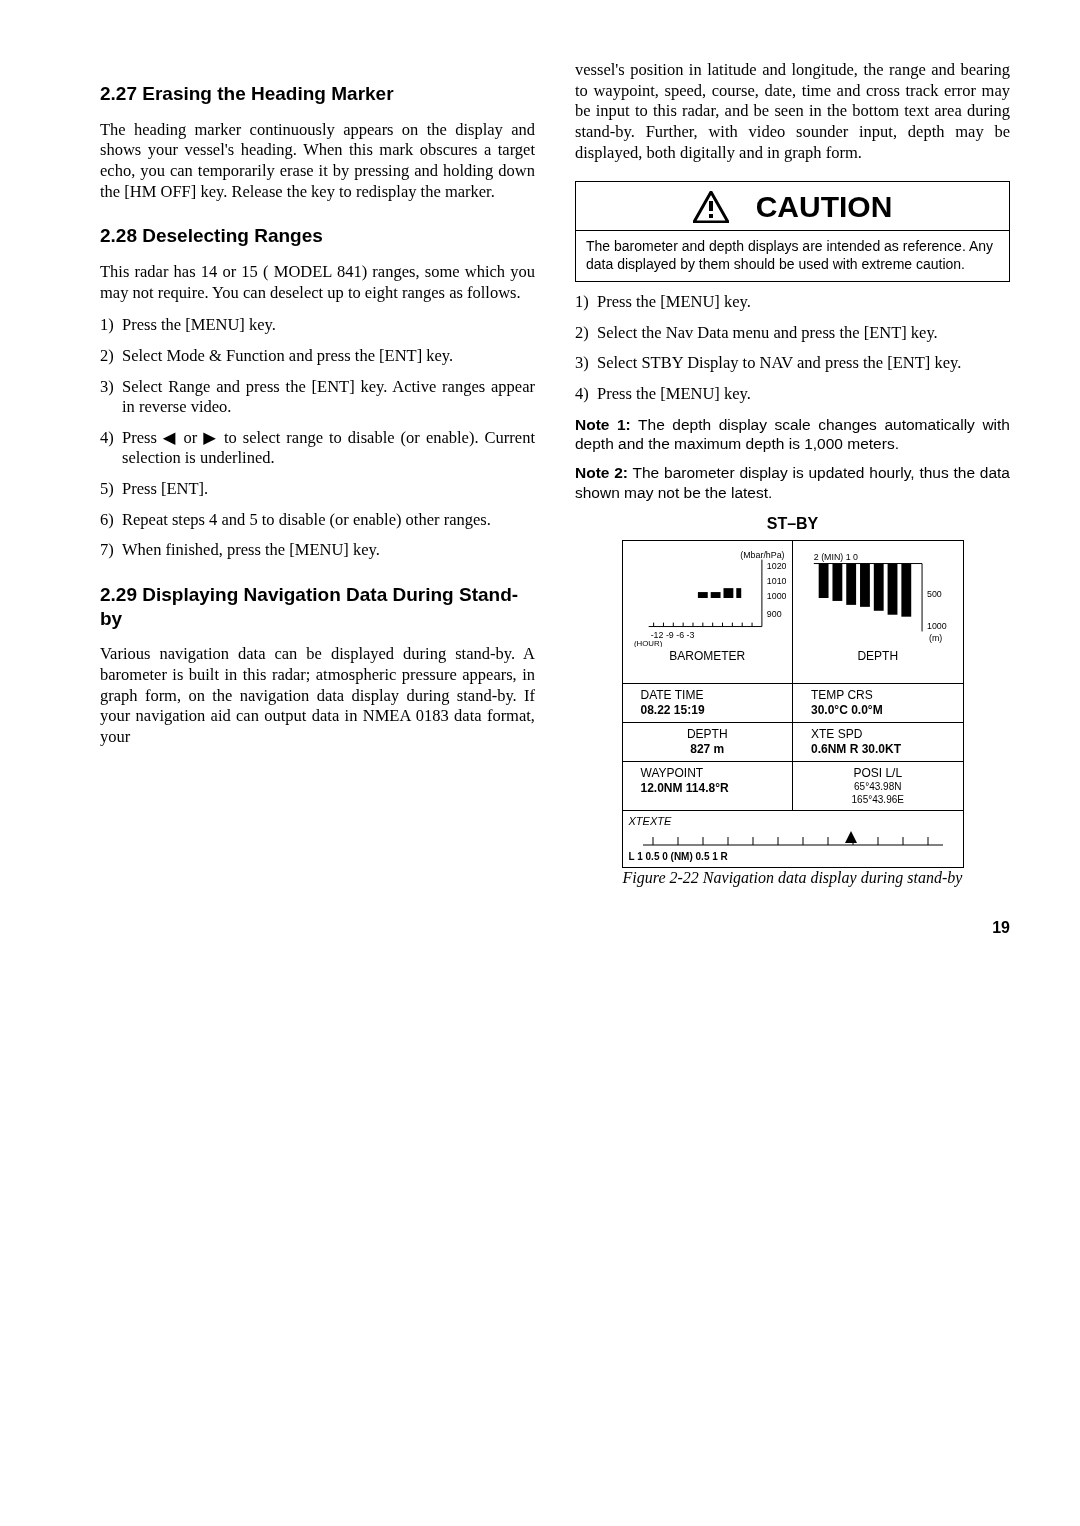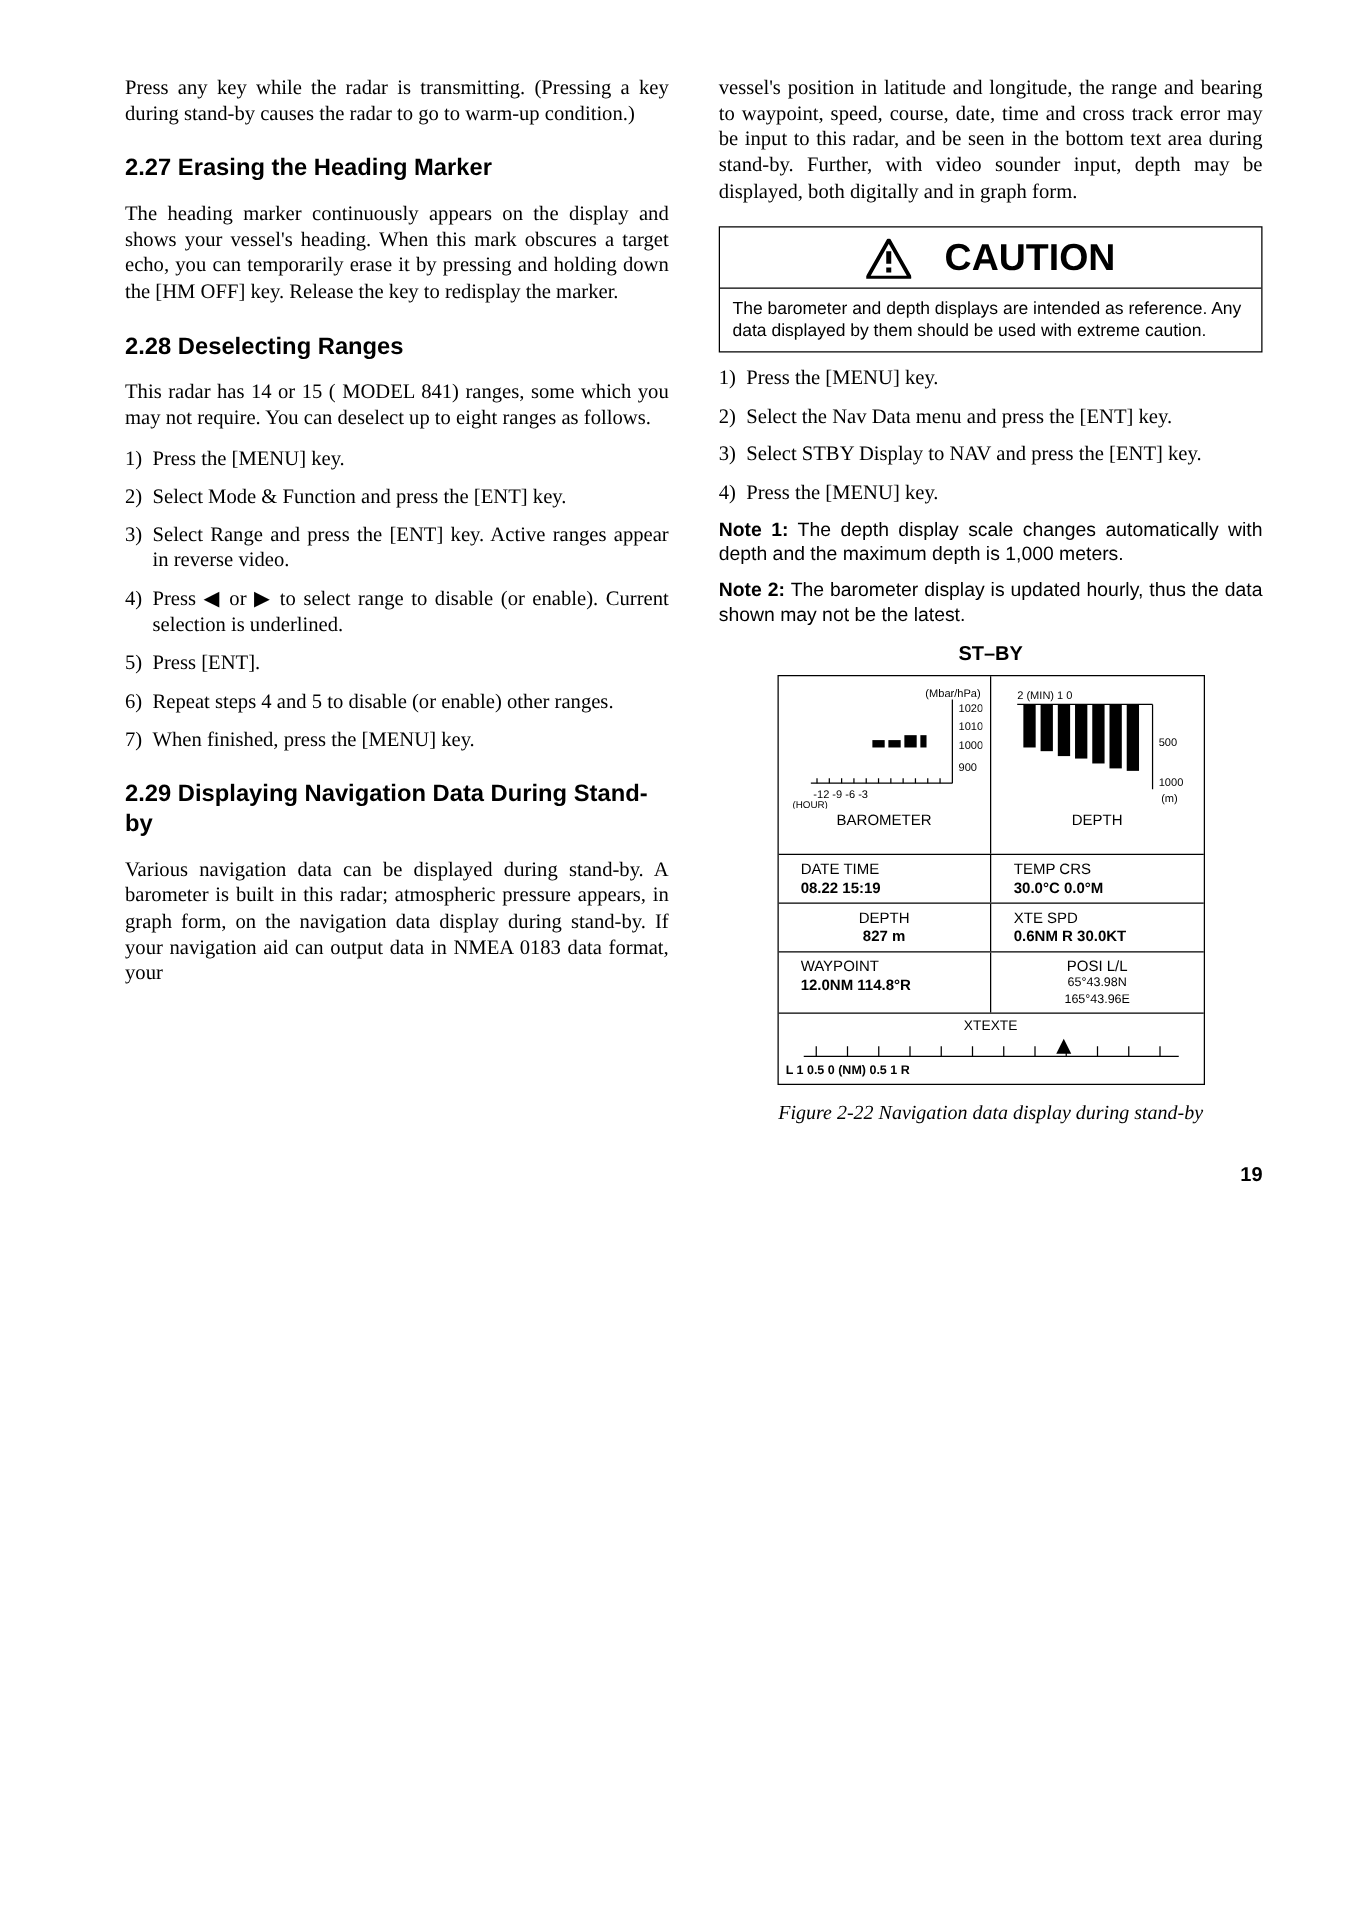--- a/index.html
+++ b/index.html
@@ -76,21 +76,21 @@
   .stby-title {
     font-family: Arial, Helvetica, sans-serif;
     font-weight: bold;
     text-align: center;
     margin: 12px 0 6px 0;
     font-size: 16px;
   }
   .fig-caption {
     font-style: italic;
     text-align: center;
-    margin-top: 13px;
+    margin-top: 0;
     font-size: 16px;
   }
   .display-box {
     border: 1.5px solid #000;
     width: 340px;
     margin: 0 auto;
     font-family: Arial, Helvetica, sans-serif;
     font-size: 12px;
   }
   .disp-row { display: flex; border-top: 1px solid #000; }
@@ -104,21 +104,20 @@
   .chart-label { text-align:center; font-size:12px; margin-top:2px;}
   svg { display:block; }
   .pg { text-align:right; font-weight:bold; font-family: Arial,Helvetica,sans-serif; font-size:16px; margin-top:30px;}
 </style>
 </head>
 <body>
 
 <div class="columns">
 
   <div class="col">
-    <p>Press any key while the radar is transmitting. (Pressing a key during stand-by causes the radar to go to warm-up condition.)</p>
 
     <h2 class="section">2.27 Erasing the Heading Marker</h2>
     <p>The heading marker continuously appears on the display and shows your vessel's heading. When this mark obscures a target echo, you can temporarily erase it by pressing and holding down the [HM OFF] key. Release the key to redisplay the marker.</p>
 
     <h2 class="section">2.28 Deselecting Ranges</h2>
     <p>This radar has 14 or 15 ( MODEL 841) ranges, some which you may not require. You can deselect up to eight ranges as follows.</p>
 
     <div class="step">
         <span class="num">1)</span>
         <span class="txt">Press the [MENU] key.</span>
@@ -274,21 +273,21 @@
         </div>
         <div class="disp-cell bl" style="text-align:center">
           <div>POSI   L/L</div>
           <div style="font-size:10px">65°43.98N</div>
           <div style="font-size:10px">165°43.96E</div>
         </div>
       </div>
 
       <div class="disp-row">
         <div style="flex:1; padding:4px 6px;">
-          <div style="display:flex; justify-content:center; font-size:11px;">
+          <div style="display:flex; justify-content:flex-start; font-size:11px;font-style:italic;">
             <span>XTE</span>
             <span>XTE</span>
           </div>
           <svg width="100%" height="22" viewBox="0 0 320 22">
             <line x1="10" y1="16" x2="310" y2="16" stroke="#000"></line>
             <g stroke="#000">
               <line x1="20" y1="8" x2="20" y2="16"></line>
                 <line x1="45" y1="8" x2="45" y2="16"></line>
               <line x1="70" y1="8" x2="70" y2="16"></line>
                 <line x1="95" y1="8" x2="95" y2="16"></line>

